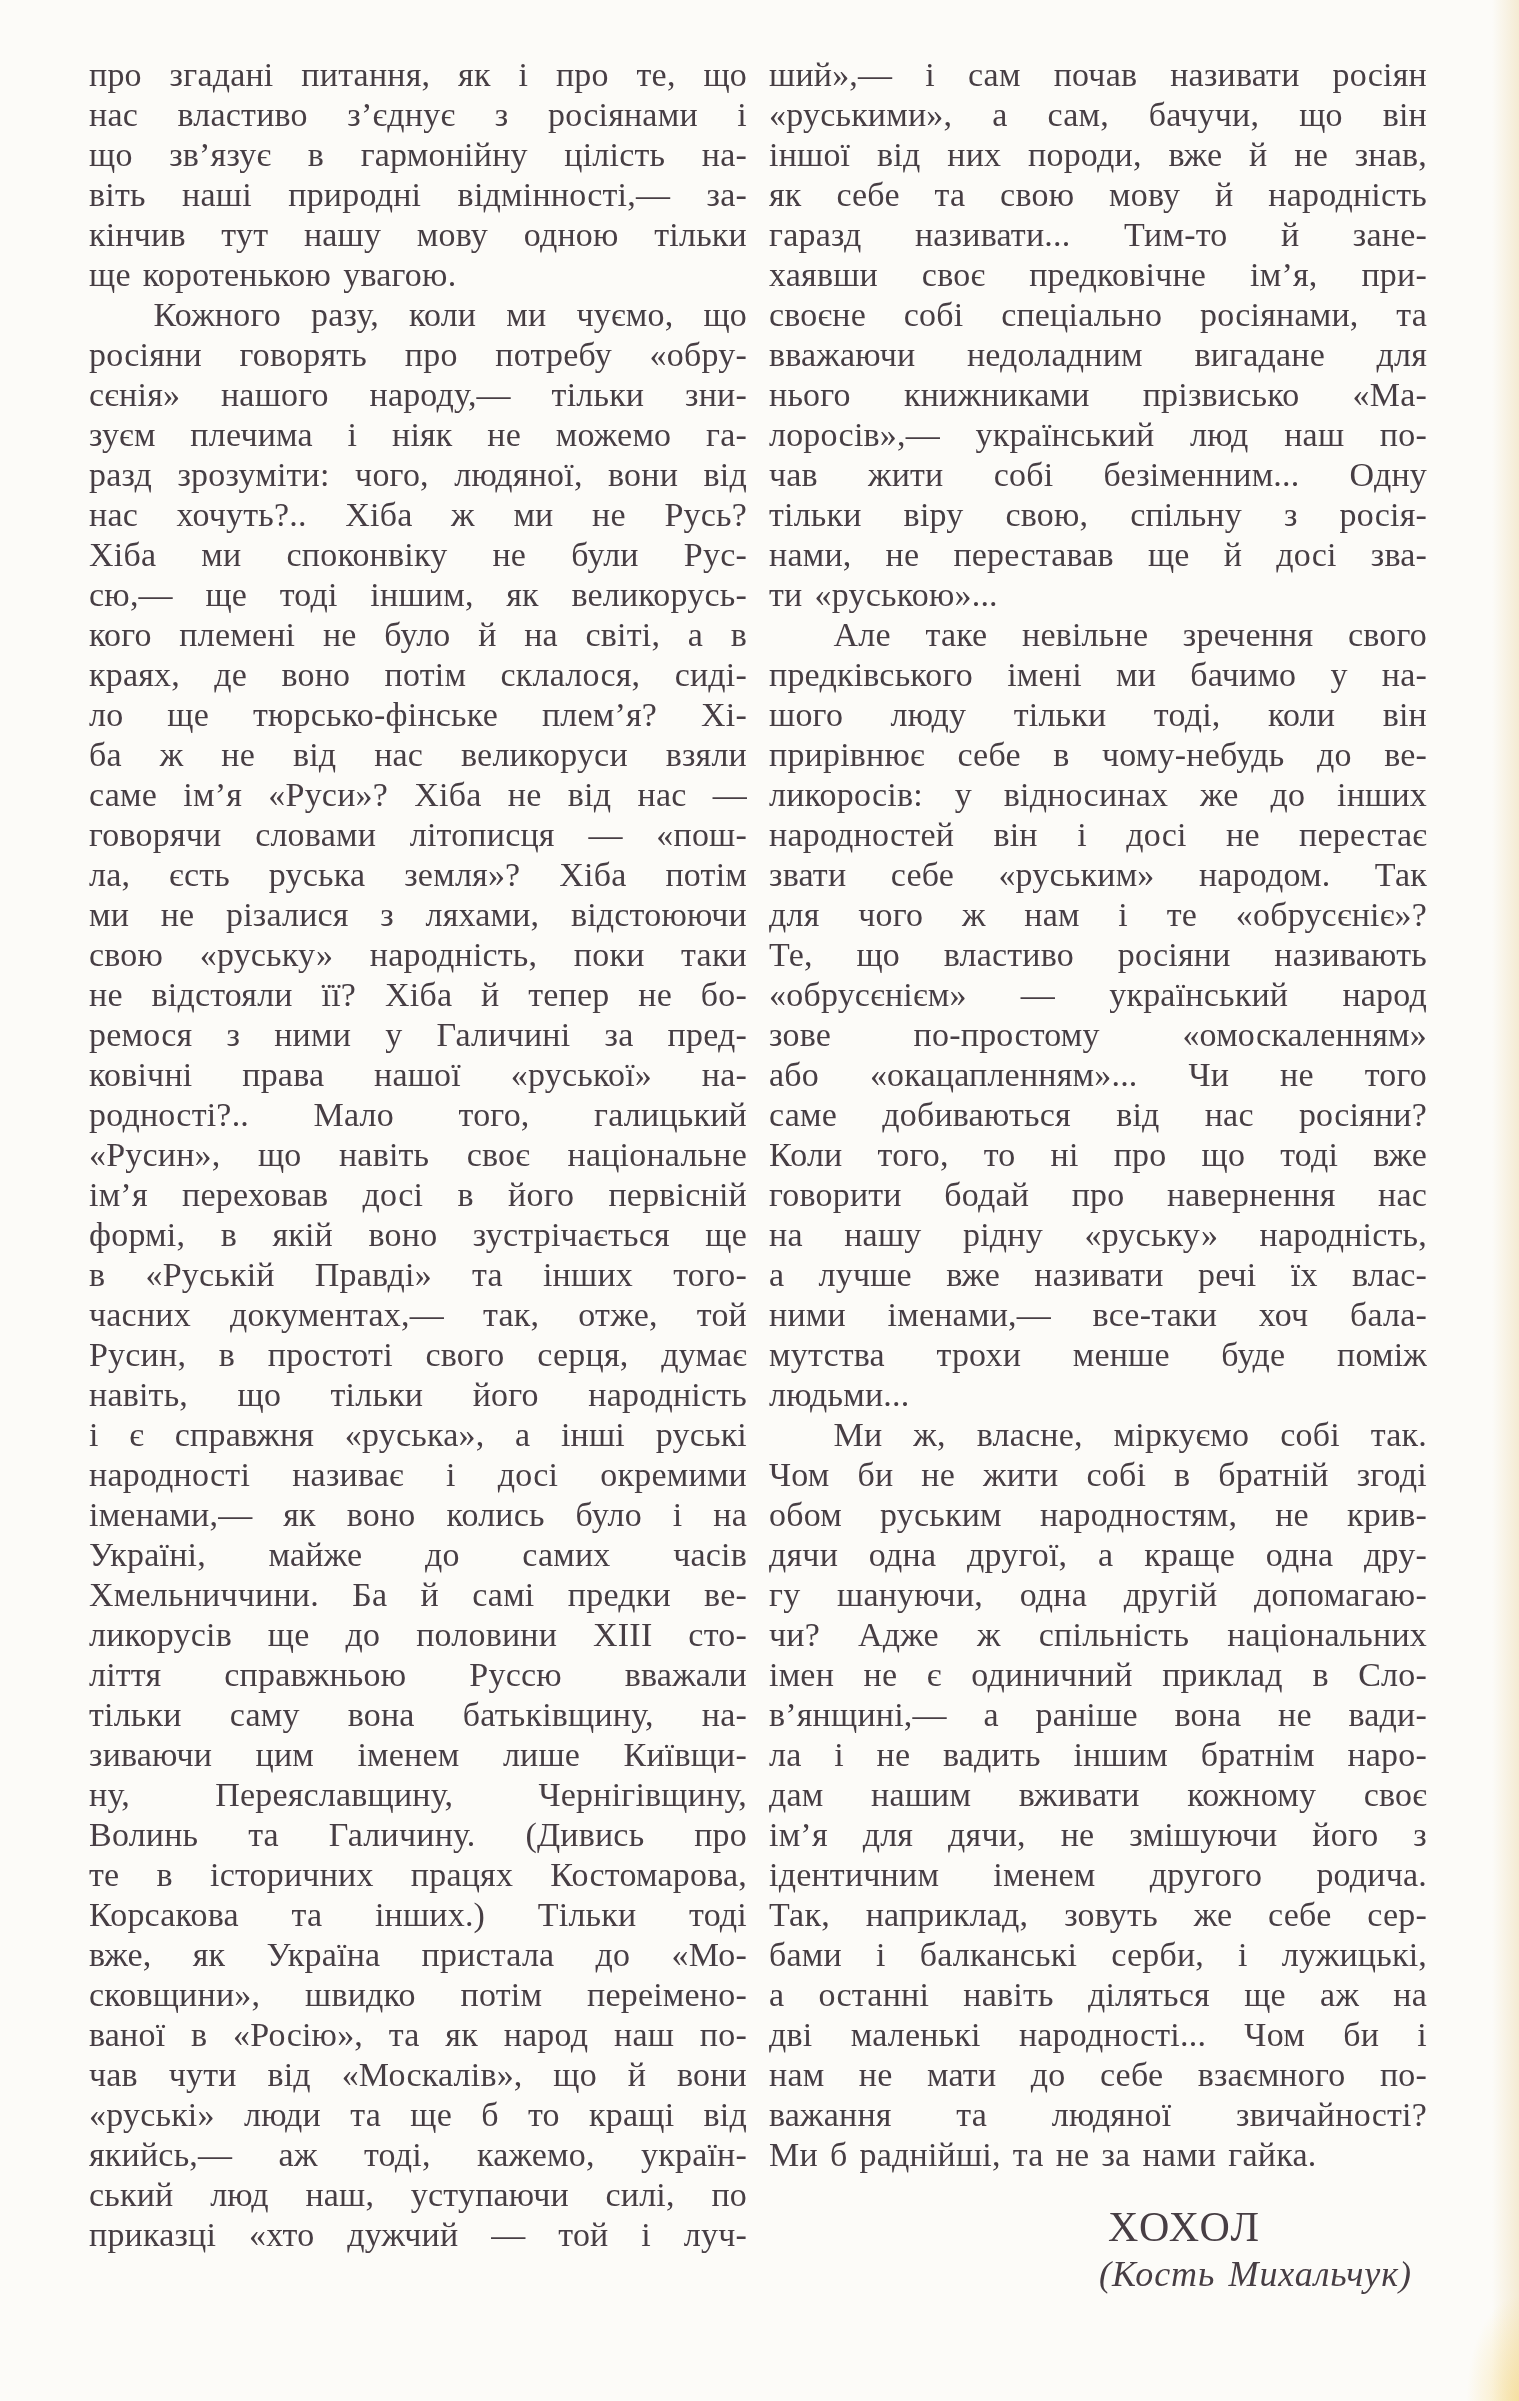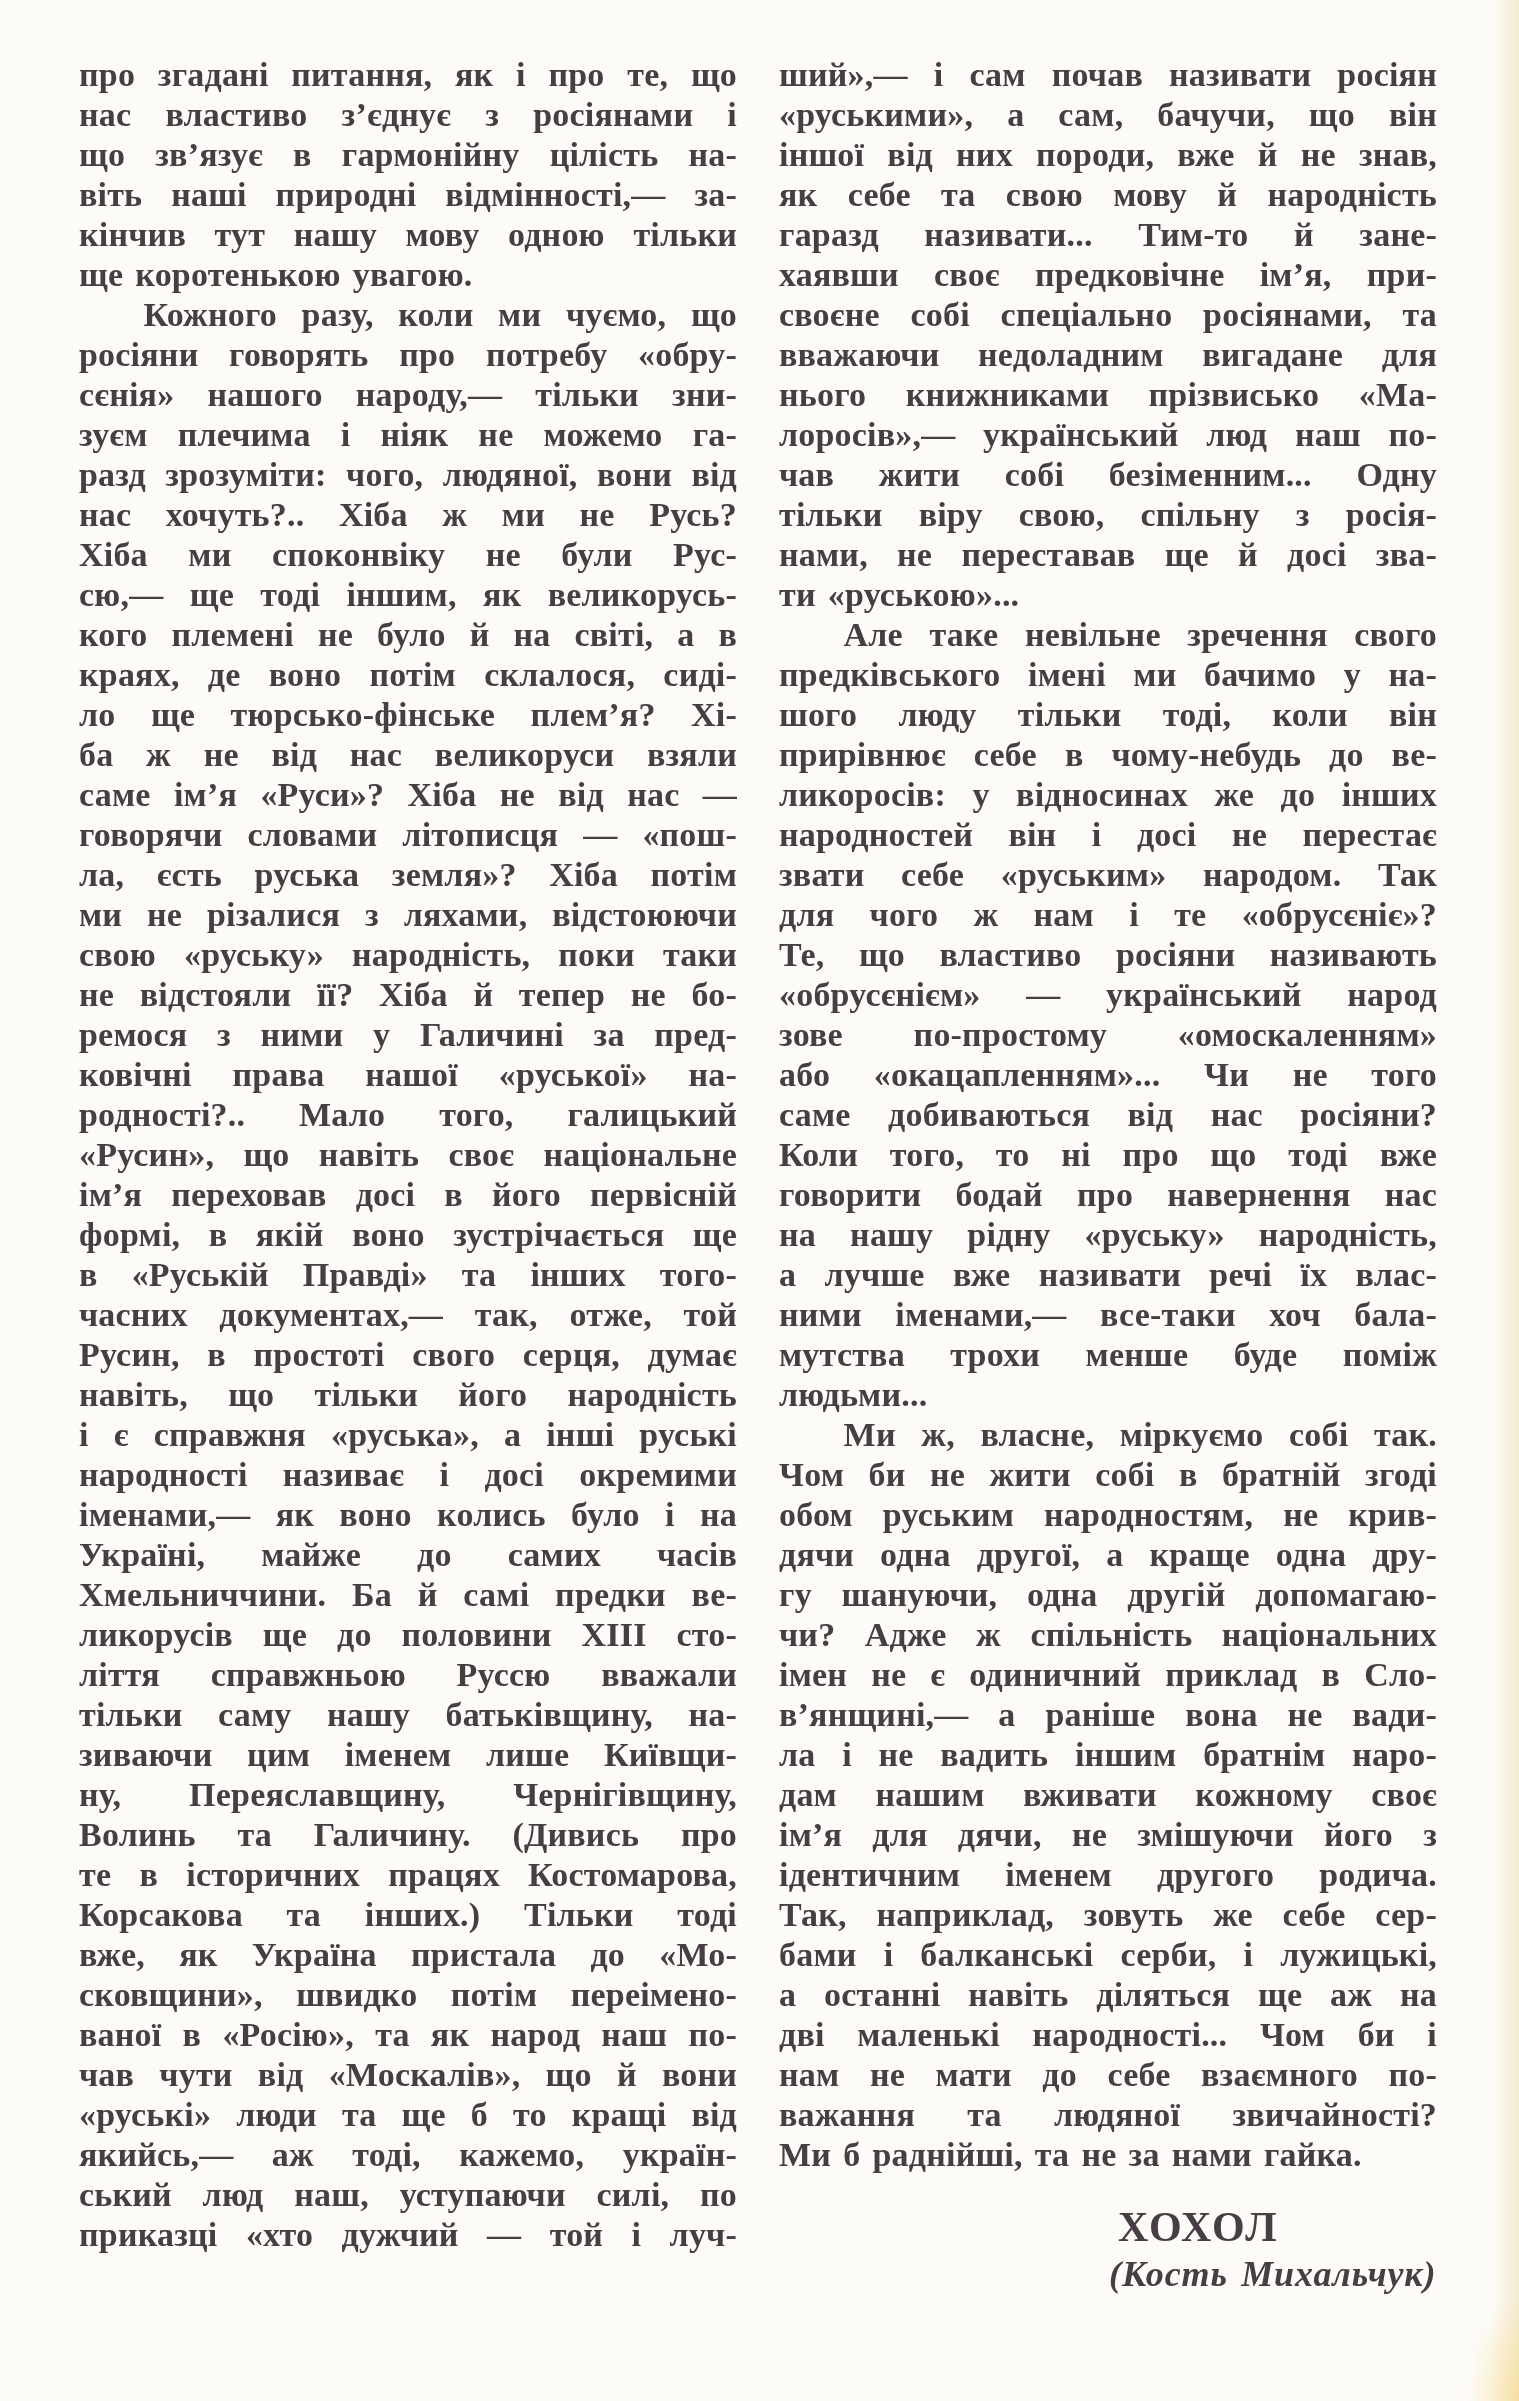--- a/index.html
+++ b/index.html
@@ -32,24 +32,23 @@
   .scan-edge-corner {
     position: absolute;
     right: 0; bottom: 0;
     width: 53px; height: 106px;
     background: radial-gradient(ellipse at 100% 100%, rgba(246,214,120,0.55), rgba(246,214,120,0) 70%);
     pointer-events: none;
   }
   .columns {
     position: absolute;
     top: 55px;
-    left: 79px;
+    left: 89px;
     display: flex;
-    gap: 42px;
-    font-weight: bold;
+    gap: 22px;
   }
   .col {
     width: 658px;
     color: var(--ink);
     font-size: 34px;
     line-height: 40px;
     word-spacing: 0.10em;
     letter-spacing: 0.2px;
   }
   .par .line {
@@ -125,21 +124,21 @@
           <div class="line">часних документах,— так, отже, той</div>
           <div class="line">Русин, в простоті свого серця, думає</div>
           <div class="line">навіть, що тільки його народність</div>
           <div class="line">і є справжня «руська», а інші руські</div>
           <div class="line">народності називає і досі окремими</div>
           <div class="line">іменами,— як воно колись було і на</div>
           <div class="line">Україні, майже до самих часів</div>
           <div class="line">Хмельниччини. Ба й самі предки ве-</div>
           <div class="line">ликорусів ще до половини XIII сто-</div>
           <div class="line">ліття справжньою Руссю вважали</div>
-          <div class="line">тільки саму нашу батьківщину, на-</div>
+          <div class="line">тільки саму вона батьківщину, на-</div>
           <div class="line">зиваючи цим іменем лише Київщи-</div>
           <div class="line">ну, Переяславщину, Чернігівщину,</div>
           <div class="line">Волинь та Галичину. (Дивись про</div>
           <div class="line">те в історичних працях Костомарова,</div>
           <div class="line">Корсакова та інших.) Тільки тоді</div>
           <div class="line">вже, як Україна пристала до «Мо-</div>
           <div class="line">сковщини», швидко потім переімено-</div>
           <div class="line">ваної в «Росію», та як народ наш по-</div>
           <div class="line">чав чути від «Москалів», що й вони</div>
           <div class="line">«руські» люди та ще б то кращі від</div>

